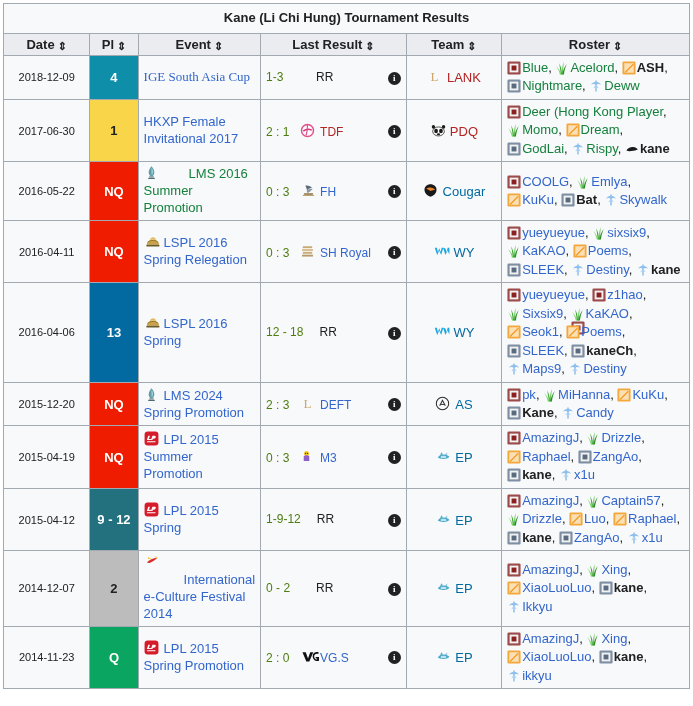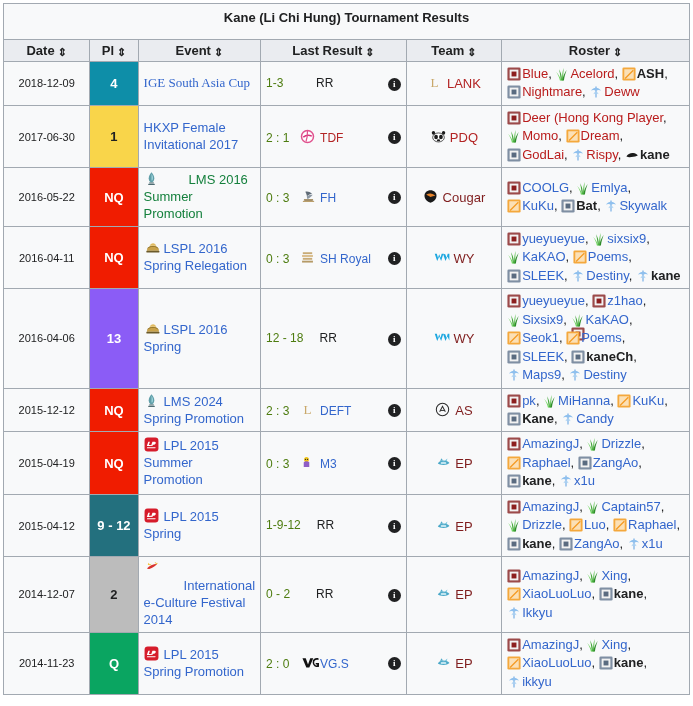--- a/index.html
+++ b/index.html
@@ -21,21 +21,21 @@
     border:1px solid #a2a9b1;
     padding:3px 5px;
     vertical-align:middle;
   }
   caption.tbl-title{
     border:1px solid #a2a9b1;
     border-bottom:none;
     background:#f8f9fa;
     font-weight:bold;
     font-size:13px;
-    padding:6px 4px 14px;
+    padding:6px 4px 8px;
     text-align:center;
     color:#202122;
   }
   thead th{
     background:#eaecf0;
     font-weight:bold;
     text-align:center;
     font-size:13px;
     padding-top:5px;padding-bottom:5px;
     white-space:nowrap;
@@ -71,23 +71,23 @@
   .rr{display:inline-block;color:#202122;}
   .opp{color:#3366cc;text-decoration:none;}
   .opp.red{color:#b32424;}
   .info-ico{
     display:inline-block;width:13px;height:13px;border-radius:50%;
     background:#202122;color:#fff;font-size:9px;font-weight:bold;
     line-height:13px;text-align:center;font-family:"Liberation Serif",serif;
     vertical-align:middle;
   }
   .player{color:#3366cc;text-decoration:none;}
-  .player.red{color:#b91c1c;margin-top:24px;}
+  .player.red{color:#15803d;margin-top:24px;}
   .player.bold{font-weight:bold;color:#202122;}
-  .tlink{color:#7f1d1d;text-decoration:none;}
+  .tlink{color:#0369a1;text-decoration:none;}
   .tlink.red{color:#b32424;margin-top:19px;}
 
   
   .ricon{display:inline-block;width:14px;height:14px;vertical-align:-3px;margin-right:1px;}
   .ricon svg{display:block}
 
   
   .logo{display:inline-block;vertical-align:-3px;margin-right:3px;}
   .logo svg{display:block}
   .logo-16{width:17px;height:16px}
@@ -279,21 +279,21 @@
                   <path d="M8 3.2 C5.8 3.2 3.6 4.6 2.2 6.4 C4.2 5.6 6.2 5.6 8 6.6 C9.8 5.6 11.8 5.6 13.8 6.4 C12.4 4.6 10.2 3.2 8 3.2 Z" fill="#8fc0ee"></path>
                   <path d="M8 7.2 C6.6 8.1 5.4 9.3 5 10.6 C6.1 9.9 7.1 9.6 8 9.9 C8.9 9.6 9.9 9.9 11 10.6 C10.6 9.3 9.4 8.1 8 7.2 Z" fill="#a9d0f2"></path>
                 </svg></span><span class="player">Destiny</span></span>, <span class="nowrap"><span class="ricon"><svg viewBox="0 0 16 16" width="14" height="14" xmlns="http://www.w3.org/2000/svg">
                   <path d="M8 1.6 L8 14.4" stroke="#89b9e8" stroke-width="1.6"></path>
                   <path d="M8 3.2 C5.8 3.2 3.6 4.6 2.2 6.4 C4.2 5.6 6.2 5.6 8 6.6 C9.8 5.6 11.8 5.6 13.8 6.4 C12.4 4.6 10.2 3.2 8 3.2 Z" fill="#8fc0ee"></path>
                   <path d="M8 7.2 C6.6 8.1 5.4 9.3 5 10.6 C6.1 9.9 7.1 9.6 8 9.9 C8.9 9.6 9.9 9.9 11 10.6 C10.6 9.3 9.4 8.1 8 7.2 Z" fill="#a9d0f2"></path>
                 </svg></span><span class="player bold">kane</span></span></td>
         </tr>
         <tr>
           <td class="date">2016-04-06</td>
-          <td class="place" style="background:#8b5cf6;color:#ffffff">13</td>
+          <td class="place" style="background:#0369a1;color:#ffffff">13</td>
           <td class="event"><span class="logo logo-16"><svg viewBox="0 0 16 16" width="17" height="15" xmlns="http://www.w3.org/2000/svg">
                 <path d="M2 10.6 C2.6 8 5 6.2 8.4 6.2 C11.6 6.2 14 7.8 14.8 10 L14.8 11.4 L2 11.4 Z" fill="#c9a24a"></path>
                 <path d="M2.6 8.8 C4.4 7.4 6.4 6.8 8.6 6.8 C10.8 6.8 12.8 7.6 14.2 9" fill="none" stroke="#8a6d24" stroke-width="0.9"></path>
                 <rect x="1.4" y="11.4" width="14" height="1.8" rx="0.5" fill="#6b5a2a"></rect>
                 <path d="M5 6.2 C5.6 4.4 7 3.4 8.6 3.4 C10.2 3.4 11.4 4.4 12 6.2 Z" fill="#e0bb62"></path>
               </svg></span><a class="event-link" href="#" style="color: rgb(51, 102, 204); text-decoration: none;">LSPL 2016 Spring</a></td>
           <td class="result"><span class="score">12 - 18</span><span style="display:inline-block;width:16px"></span><span class="rr">RR</span><span class="info-ico" style="float:right;margin-top:2px">i</span></td>
           <td class="team"><span class="logo logo-16"><svg viewBox="0 0 16 16" width="17" height="15" xmlns="http://www.w3.org/2000/svg">
                 <path d="M0.8 4 L3.4 11.8 L5.6 7 L7.6 11.8 L10 4 L8.2 4 L7 8.4 L5.6 4.6 L4.2 8.4 L3 4 Z" fill="#1ca7e0"></path>
                 <path d="M9.6 4 L12.2 11.8 L14.4 7 L16.4 11.2 L16.4 4 L14.6 4 L13.4 8.4 L12 4.6 Z" fill="#1ca7e0"></path>
@@ -340,21 +340,21 @@
                   <path d="M8 1.6 L8 14.4" stroke="#89b9e8" stroke-width="1.6"></path>
                   <path d="M8 3.2 C5.8 3.2 3.6 4.6 2.2 6.4 C4.2 5.6 6.2 5.6 8 6.6 C9.8 5.6 11.8 5.6 13.8 6.4 C12.4 4.6 10.2 3.2 8 3.2 Z" fill="#8fc0ee"></path>
                   <path d="M8 7.2 C6.6 8.1 5.4 9.3 5 10.6 C6.1 9.9 7.1 9.6 8 9.9 C8.9 9.6 9.9 9.9 11 10.6 C10.6 9.3 9.4 8.1 8 7.2 Z" fill="#a9d0f2"></path>
                 </svg></span><span class="player">Maps9</span></span>, <span class="nowrap"><span class="ricon"><svg viewBox="0 0 16 16" width="14" height="14" xmlns="http://www.w3.org/2000/svg">
                   <path d="M8 1.6 L8 14.4" stroke="#89b9e8" stroke-width="1.6"></path>
                   <path d="M8 3.2 C5.8 3.2 3.6 4.6 2.2 6.4 C4.2 5.6 6.2 5.6 8 6.6 C9.8 5.6 11.8 5.6 13.8 6.4 C12.4 4.6 10.2 3.2 8 3.2 Z" fill="#8fc0ee"></path>
                   <path d="M8 7.2 C6.6 8.1 5.4 9.3 5 10.6 C6.1 9.9 7.1 9.6 8 9.9 C8.9 9.6 9.9 9.9 11 10.6 C10.6 9.3 9.4 8.1 8 7.2 Z" fill="#a9d0f2"></path>
                 </svg></span><span class="player">Destiny</span></span></td>
         </tr>
         <tr>
-          <td class="date">2015-12-12</td>
+          <td class="date">2015-12-20</td>
           <td class="place" style="background:#f01c00;color:#ffffff">NQ</td>
           <td class="event"><span class="logo logo-16"><svg viewBox="0 0 16 16" width="15" height="15" xmlns="http://www.w3.org/2000/svg">
                 <path d="M8 1.4 C9.8 3.4 11 5.6 11 7.8 C11 10.4 9.6 12 8 12 C6.4 12 5 10.4 5 7.8 C5 5.6 6.2 3.4 8 1.4 Z" fill="#5f9ea8"></path>
                 <path d="M8 3 C9 4.4 9.6 5.8 9.6 7.4 C9.6 9 9 10.2 8 10.2 Z" fill="#9ed3da"></path>
                 <rect x="5.4" y="12" width="5.2" height="1.4" rx="0.5" fill="#6f8a90"></rect>
                 <rect x="4.4" y="13.6" width="7.2" height="1.3" rx="0.5" fill="#4e6b72"></rect>
               </svg></span><a class="event-link" href="#" style="color: rgb(51, 102, 204); text-decoration: none;">LMS 2024 Spring Promotion</a></td>
           <td class="result"><span class="score">2 : 3</span><span class="logo logo-16"><svg viewBox="0 0 16 16" width="15" height="15" xmlns="http://www.w3.org/2000/svg">
                 <text x="8" y="13" font-family="Liberation Serif,serif" font-size="14" fill="#c9a86a" text-anchor="middle">L</text>
               </svg></span><span class="opp">DEFT</span><span class="info-ico" style="float:right;margin-top:2px">i</span></td>

